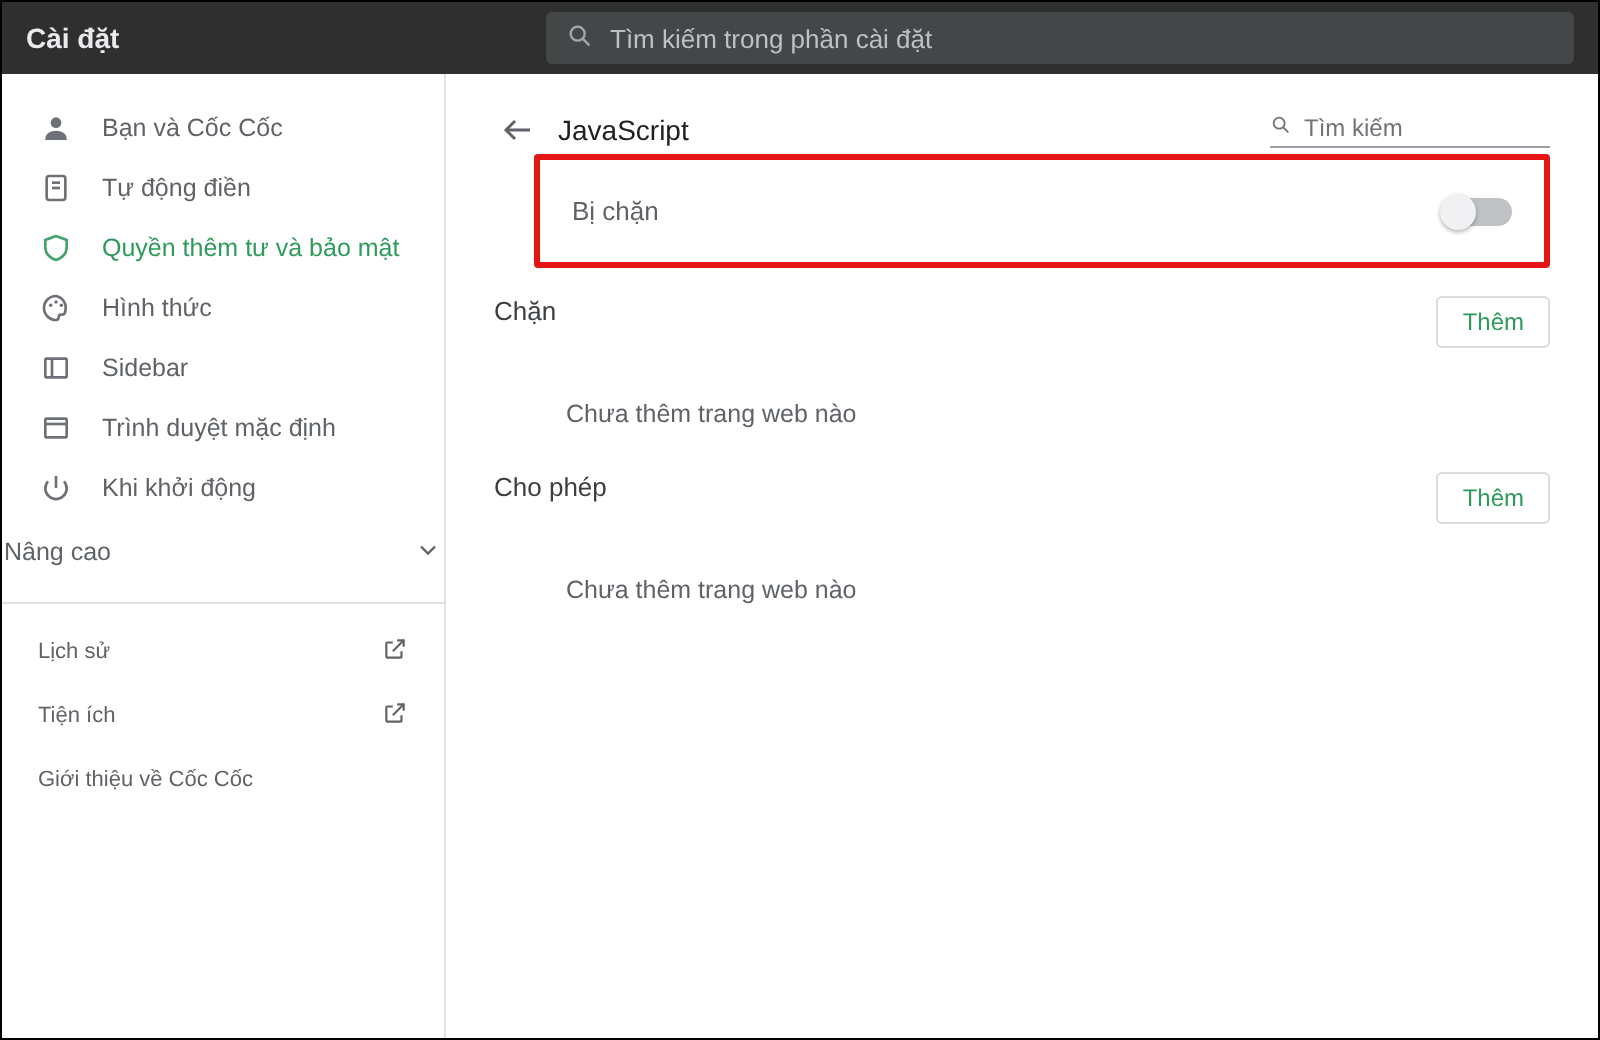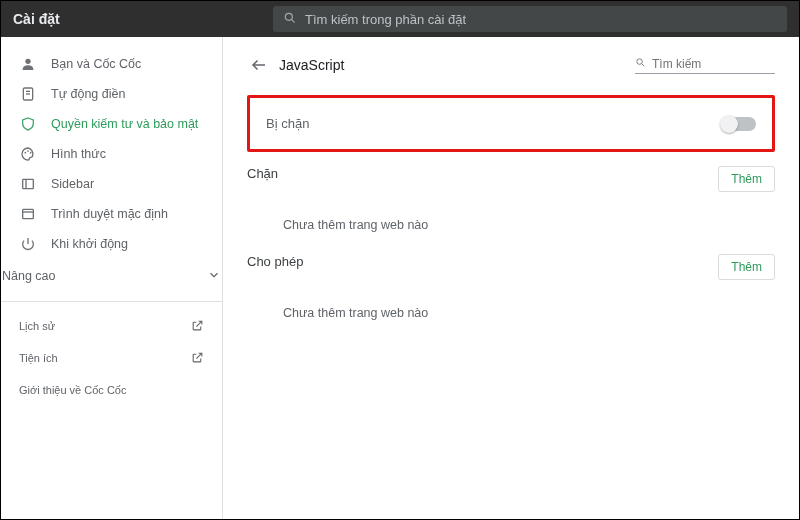--- a/index.html
+++ b/index.html
@@ -90,21 +90,21 @@
   .ext-item .spacer { flex: 1; }
 
   .main {
     flex: 1;
     padding: 16px 24px 0 24px;
     overflow-y: auto;
   }
   .page-head {
     display: flex;
     align-items: center;
-    margin-bottom: 18px;
+    margin-bottom: 0;
   }
   .page-head .back {
     width: 24px; height: 24px;
     display: flex; align-items:center; justify-content:center;
     color: #5f6368; cursor: pointer; margin-right: 8px;
     font-size: 16px;
   }
   .page-head .ptitle { font-size: 14px; color: #202124; }
   .page-head .spacer { flex: 1; }
   .page-head .page-search {
@@ -114,20 +114,21 @@
     width: 140px;
     color: #707478;
     font-size: 12px;
     padding-bottom: 2px;
   }
   .page-head .page-search .sicon { margin-right: 6px; font-size: 12px;}
 
   .card {
     padding: 18px 16px;
     margin-bottom: 12px;
+    margin-left: 20px;
   }
   .highlight-box {
     border: 3px solid #e41515;
     border-radius: 2px;
   }
   .toggle-row {
     display: flex;
     align-items: center;
     color: #5f6368;
   }
@@ -211,21 +212,21 @@
       </span>
       <span>Tự động điền</span>
     </div>
 
     <div class="nav-item active">
       <span class="icon">
         <svg viewBox="0 0 24 24" fill="none" stroke="currentColor" stroke-width="2">
             <path d="M12 3l8 3v5c0 5-3.5 8.5-8 10-4.5-1.5-8-5-8-10V6l8-3z"></path>
           </svg>
       </span>
-      <span>Quyền kiếm tư và bảo mật</span>
+      <span>Quyền thêm tư và bảo mật</span>
     </div>
 
     <div class="nav-item">
       <span class="icon">
         <svg viewBox="0 0 24 24" fill="currentColor">
             <path d="M12 3a9 9 0 100 18c1.7 0 2-1.2 2-2s.3-2 2-2 3-.5 3-3a9 9 0 00-7-11z" fill="none" stroke="currentColor" stroke-width="2"></path>
             <circle cx="8" cy="10" r="1.3"></circle>
             <circle cx="12" cy="7.5" r="1.3"></circle>
             <circle cx="16" cy="10" r="1.3"></circle>
           </svg>

